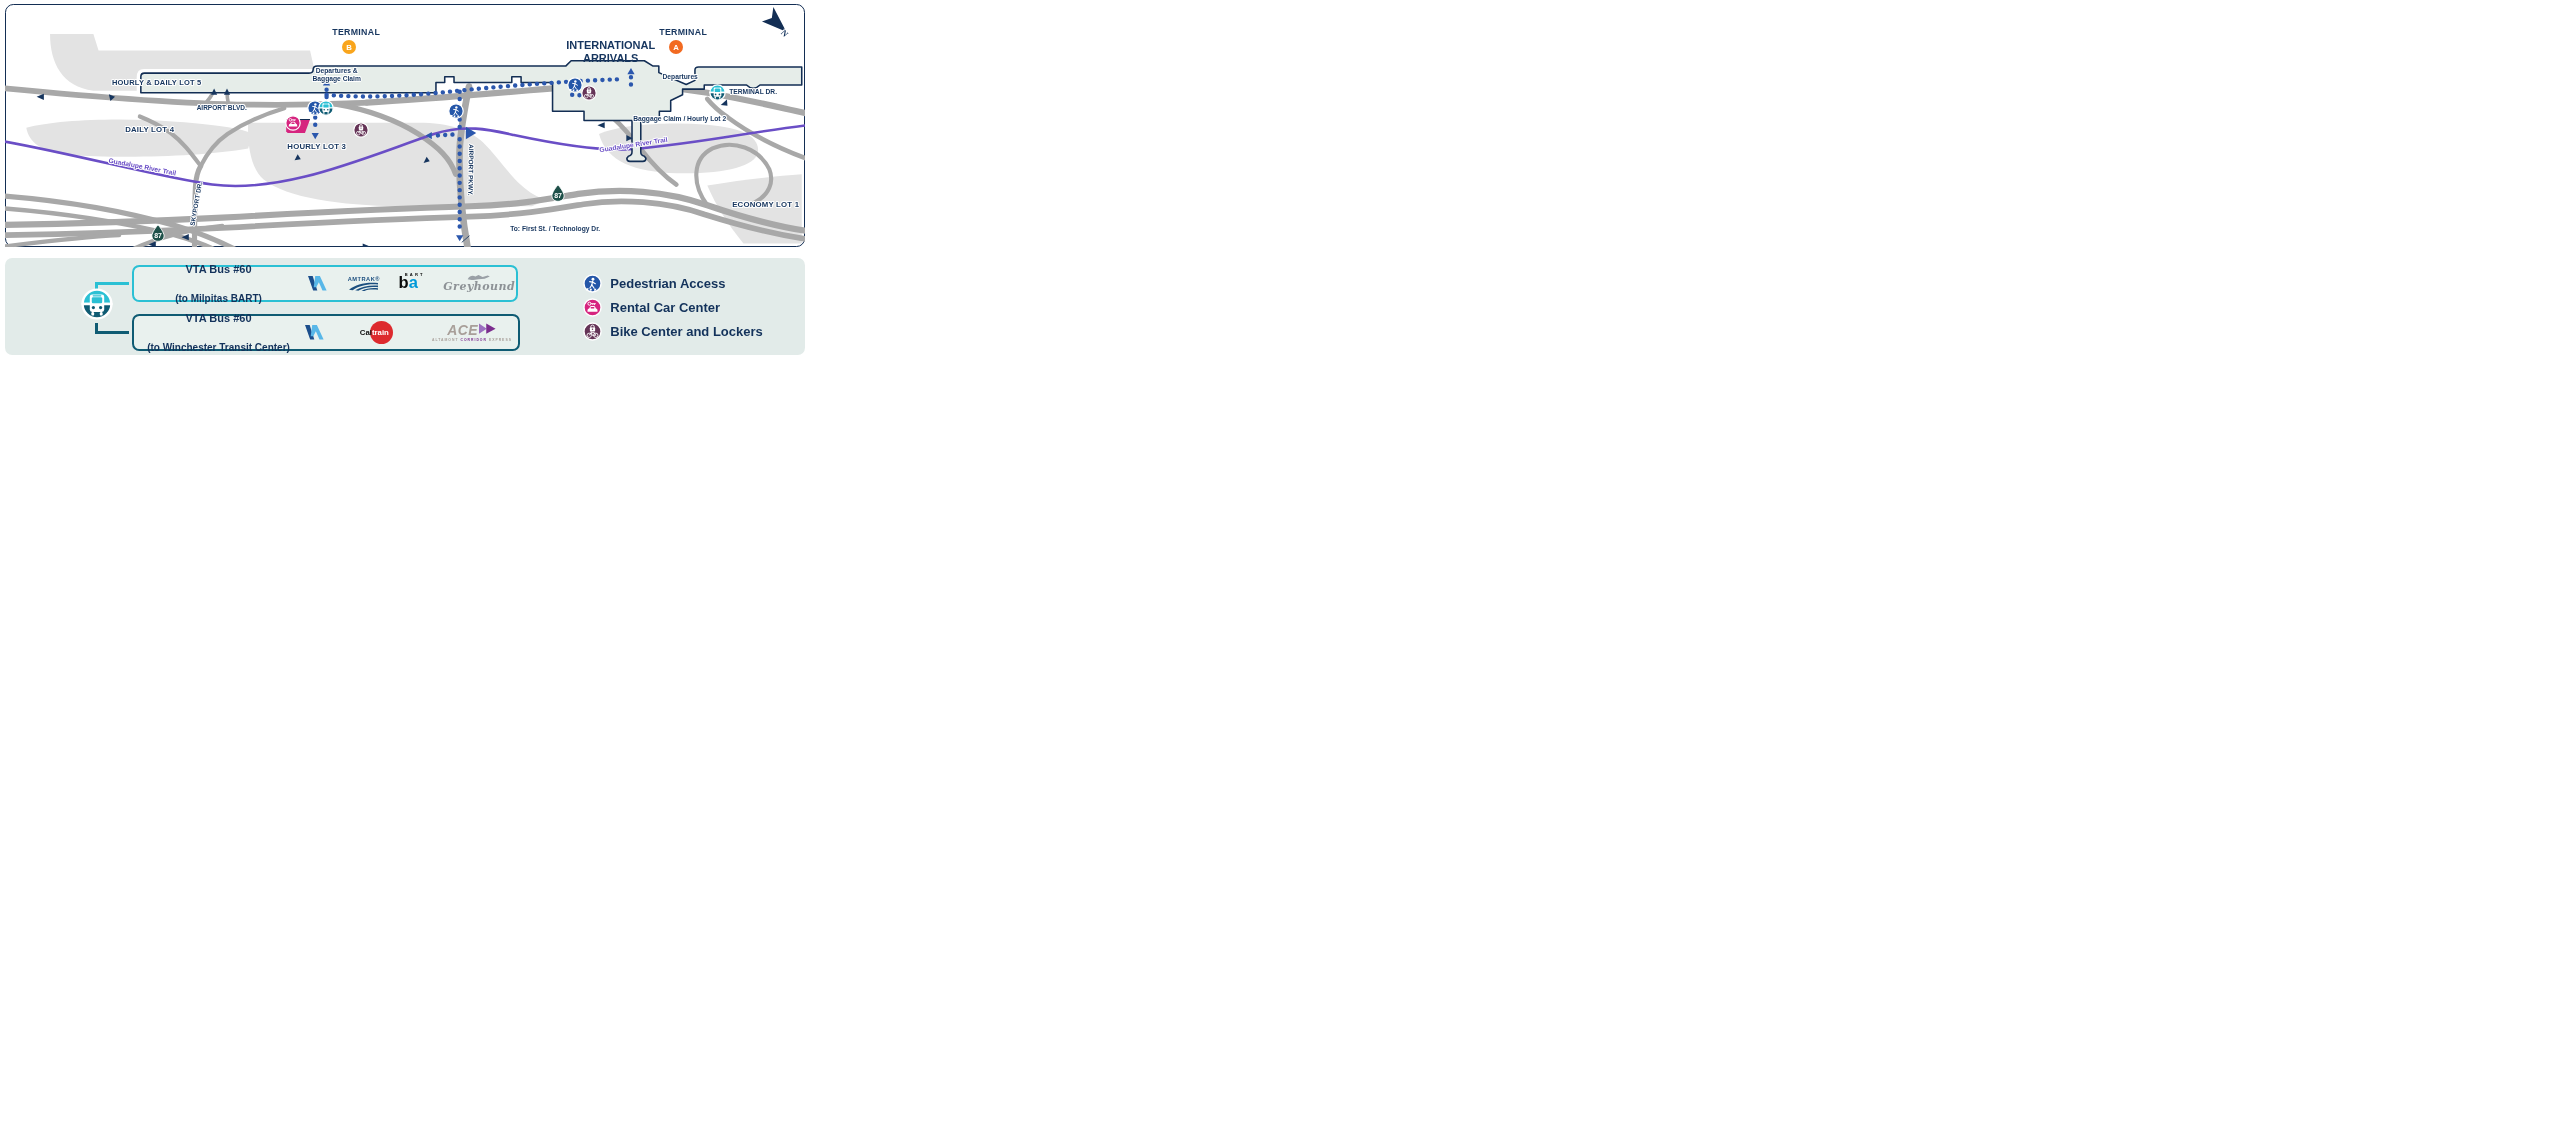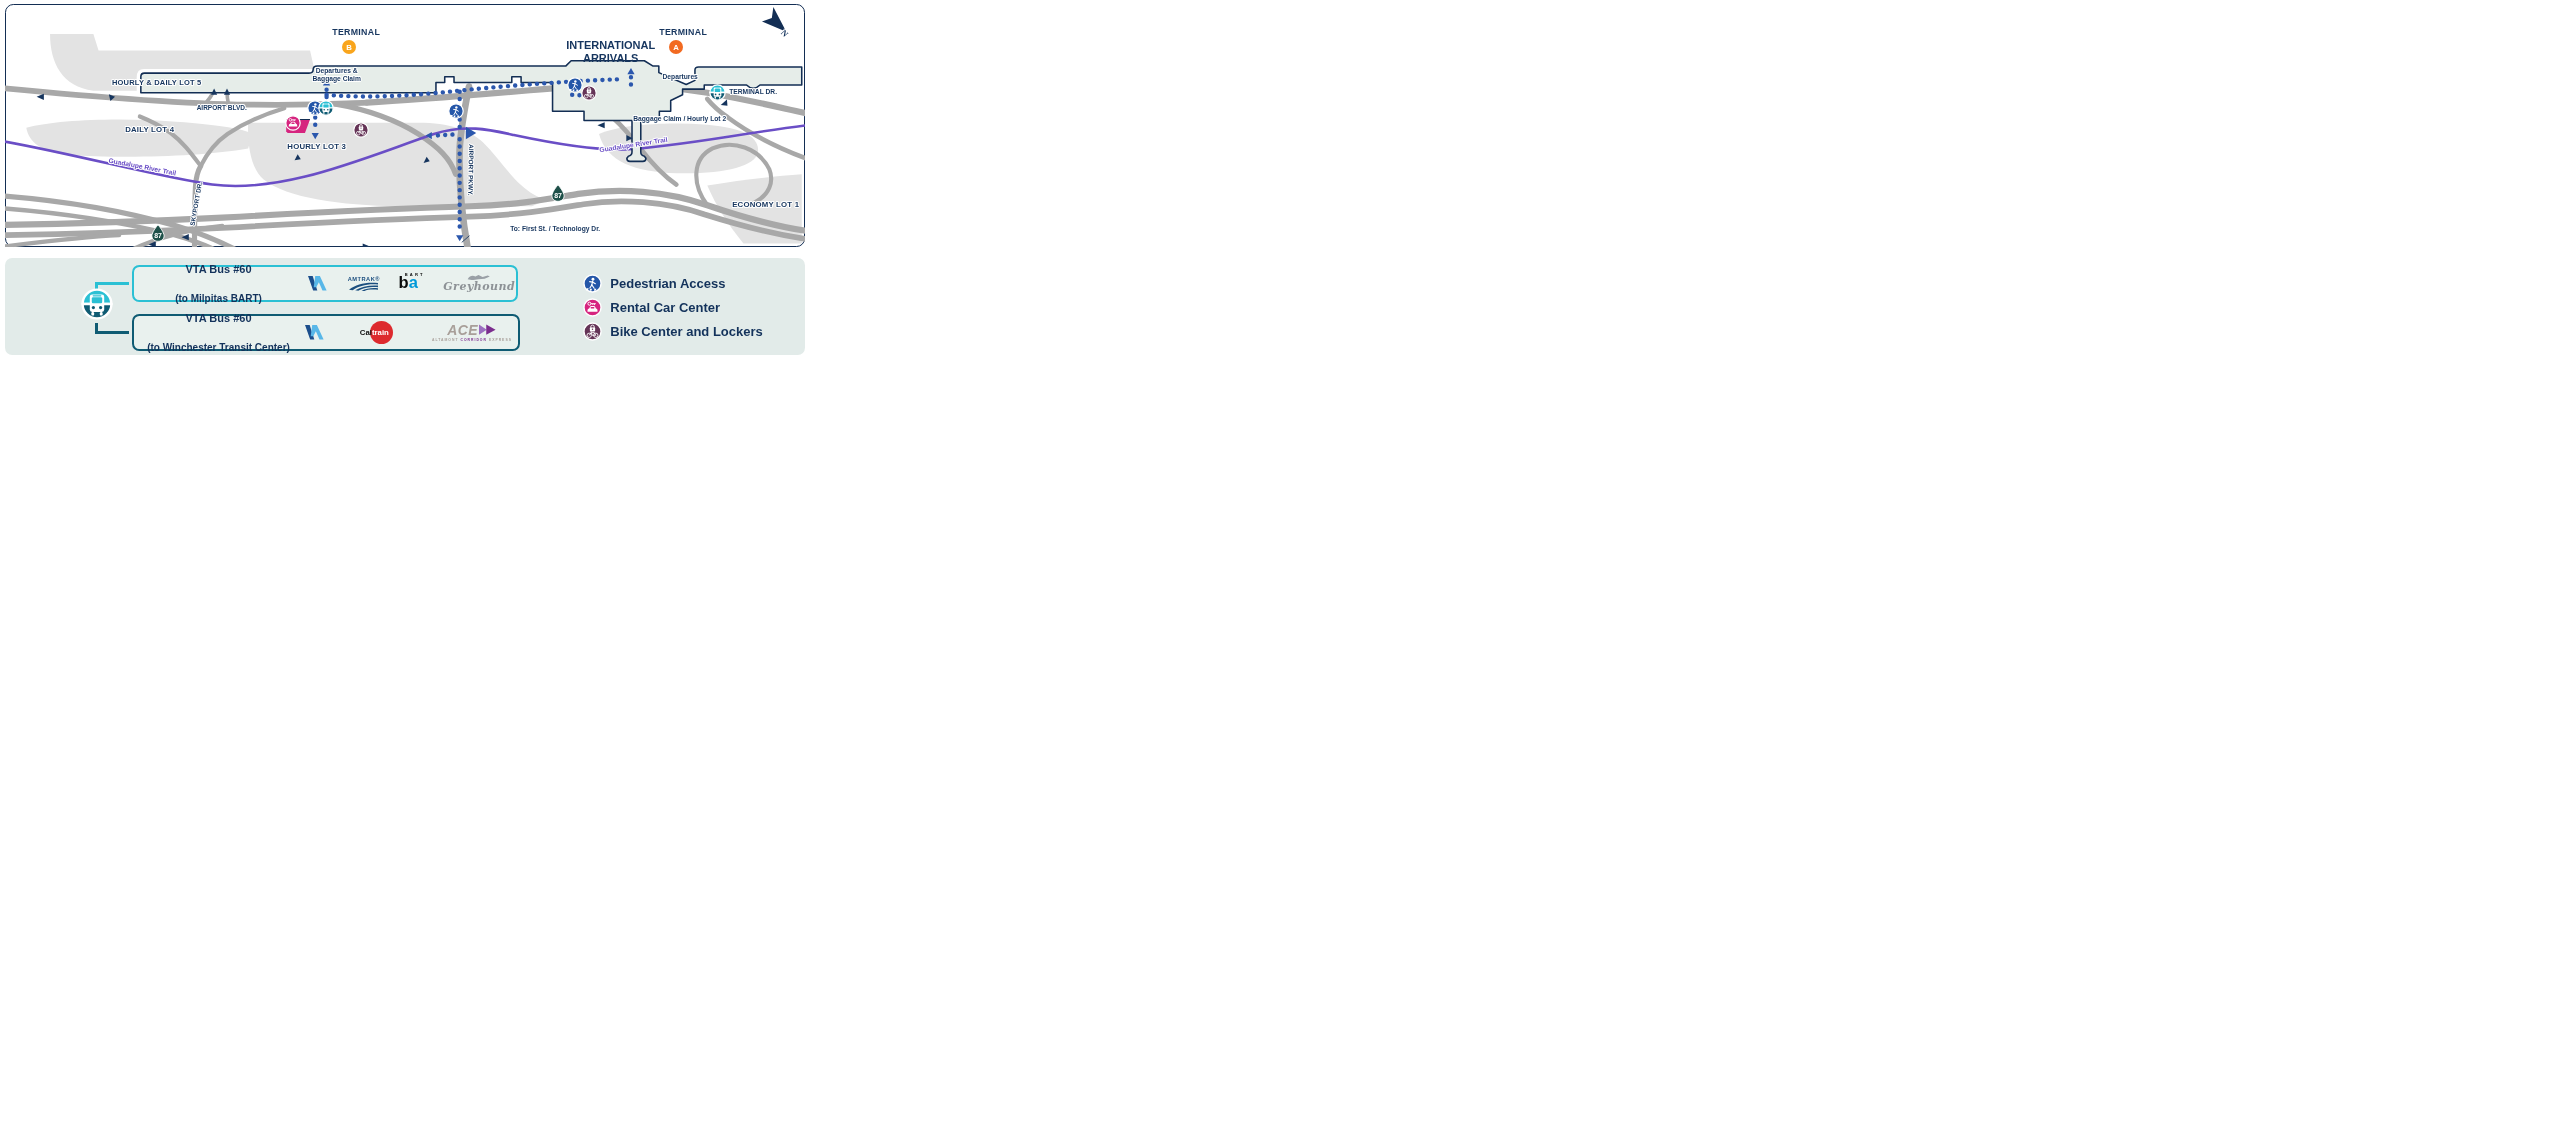--- a/index.html
+++ b/index.html
@@ -31,21 +31,21 @@
   .bart .b{font-weight:700;font-size:16.5px;color:#0a0a0a;line-height:1;}
   .bart .a{font-weight:700;font-size:16.5px;color:#0099d8;line-height:1;}
   .bart .word{position:absolute;top:-2.1px;left:6.2px;font-size:4.1px;font-weight:700;letter-spacing:2.1px;color:#0a0a0a;}
   .grey-script{font-family:"DejaVu Serif",serif;font-style:italic;font-weight:700;font-size:11px;color:#8d9296;letter-spacing:0.5px;}
   .caltrain{position:relative;width:26px;height:25px;}
   .caltrain .ball{position:absolute;left:4.1px;top:1px;width:23px;height:23px;border-radius:50%;background:#dd2a2e;}
   .caltrain .word{position:absolute;left:-6.2px;top:8.3px;font-size:7.8px;font-weight:700;}
   .caltrain .cal{color:#0f0f0f;}
   .caltrain .train{color:#fff;}
   .ace{display:flex;flex-direction:column;align-items:center;}
-  .ace .top{display:flex;align-items:center;gap:1px;}
+  .ace .top{display:flex;gap:1px;}
   .ace .word{font-size:14px;font-weight:700;font-style:italic;color:#a89f99;letter-spacing:0.5px;line-height:1;}
   .ace .sub{font-size:3.4px;letter-spacing:1px;font-weight:700;margin-top:1px;}
   .ace .sub .g{color:#a89f99;} .ace .sub .p{color:#7b2d8e;}
   .icon{display:block;}
 </style>
 </head>
 <body>
 
 <svg width="0" height="0" style="position:absolute">
   <defs>

